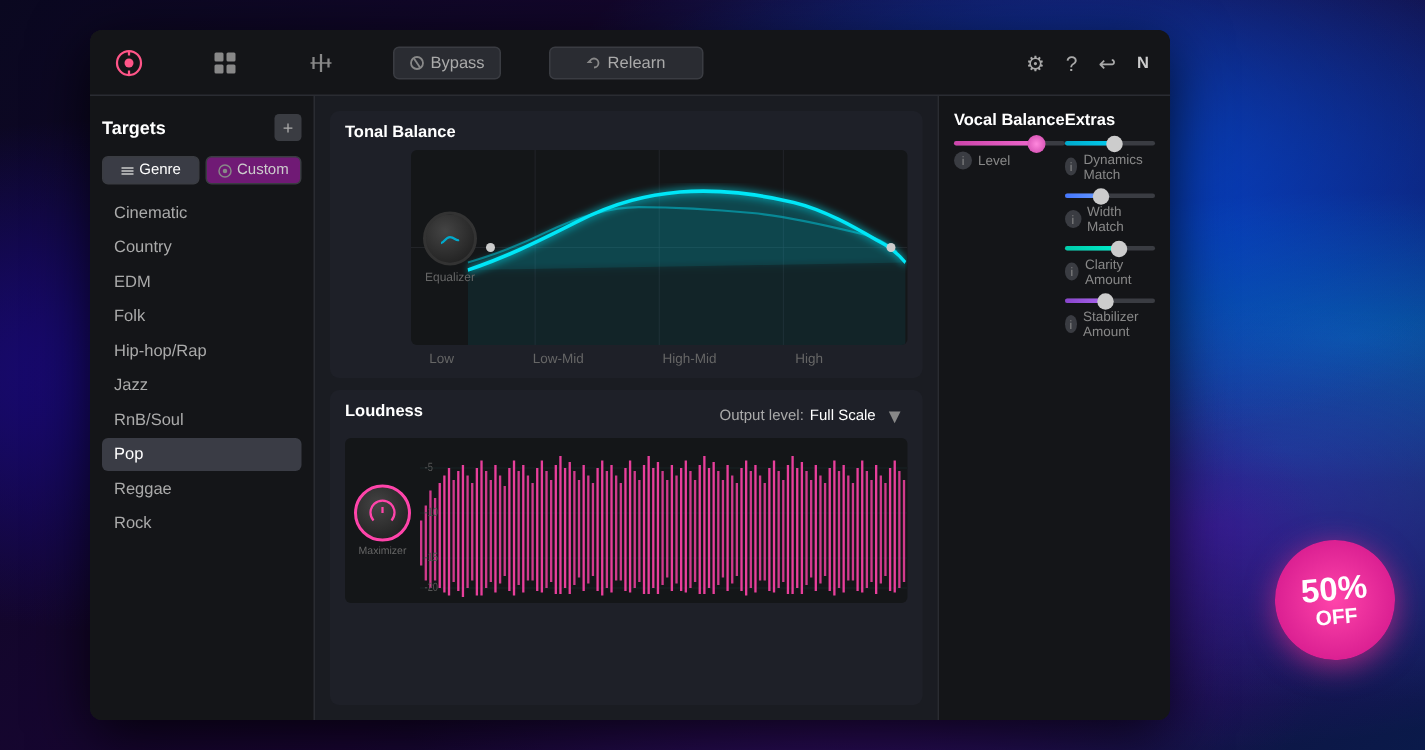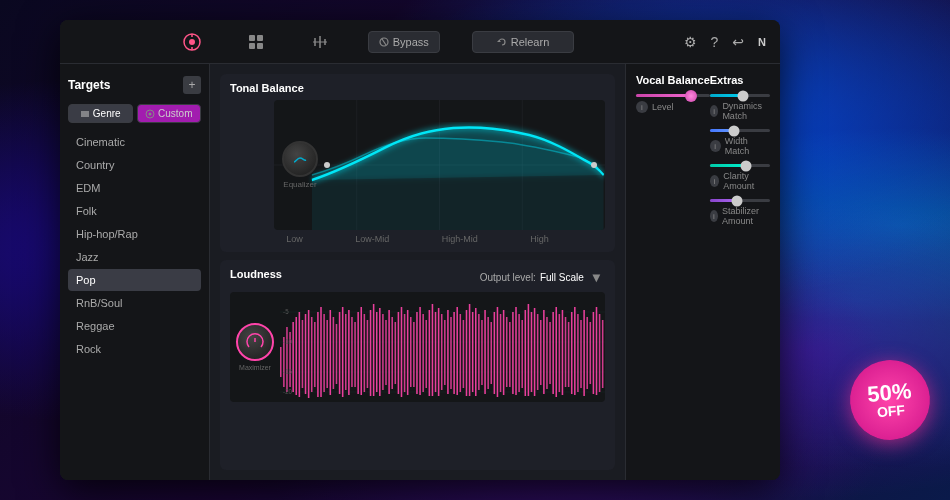--- a/index.html
+++ b/index.html
@@ -83,21 +83,21 @@
     .logo-advanced {
       color: #888;
       font-size: 7px;
       letter-spacing: 2px;
       text-transform: uppercase;
     }
     .header-center {
       flex: 1;
       display: flex;
       align-items: center;
-      justify-content: center;
+      justify-content: flex-start;
       gap: 32px;
     }
     .header-icon-btn {
       width: 32px;
       height: 32px;
       background: none;
       border: none;
       cursor: pointer;
       display: flex;
       align-items: center;
@@ -185,21 +185,21 @@
       align-items: center;
       justify-content: center;
     }
     .genre-custom-row {
       display: flex;
       gap: 4px;
       margin-bottom: 8px;
     }
     .genre-btn {
       flex: 1;
-      background: #a21caf;
+      background: #701a75;
       border: 1px solid #3a3c42;
       border-radius: 4px;
       color: #ccc;
       font-size: 10px;
       padding: 3px 4px;
       cursor: pointer;
       display: flex;
       align-items: center;
       gap: 3px;
       justify-content: center;
@@ -603,25 +603,25 @@
       </div>
       <div class="sidebar-item">
         <span>Folk</span>
       </div>
       <div class="sidebar-item">
         <span>Hip-hop/Rap</span>
       </div>
       <div class="sidebar-item">
         <span>Jazz</span>
       </div>
+      <div class="sidebar-item">
+        <span>RnB/Soul</span>
+      </div>
       <div class="sidebar-item active">
         <span>Pop</span>
-      </div>
-      <div class="sidebar-item">
-        <span>RnB/Soul</span>
       </div>
       <div class="sidebar-item">
         <span>Reggae</span>
       </div>
       <div class="sidebar-item">
         <span>Rock</span>
       </div>
     </div>
 
     <div class="center-panels">

